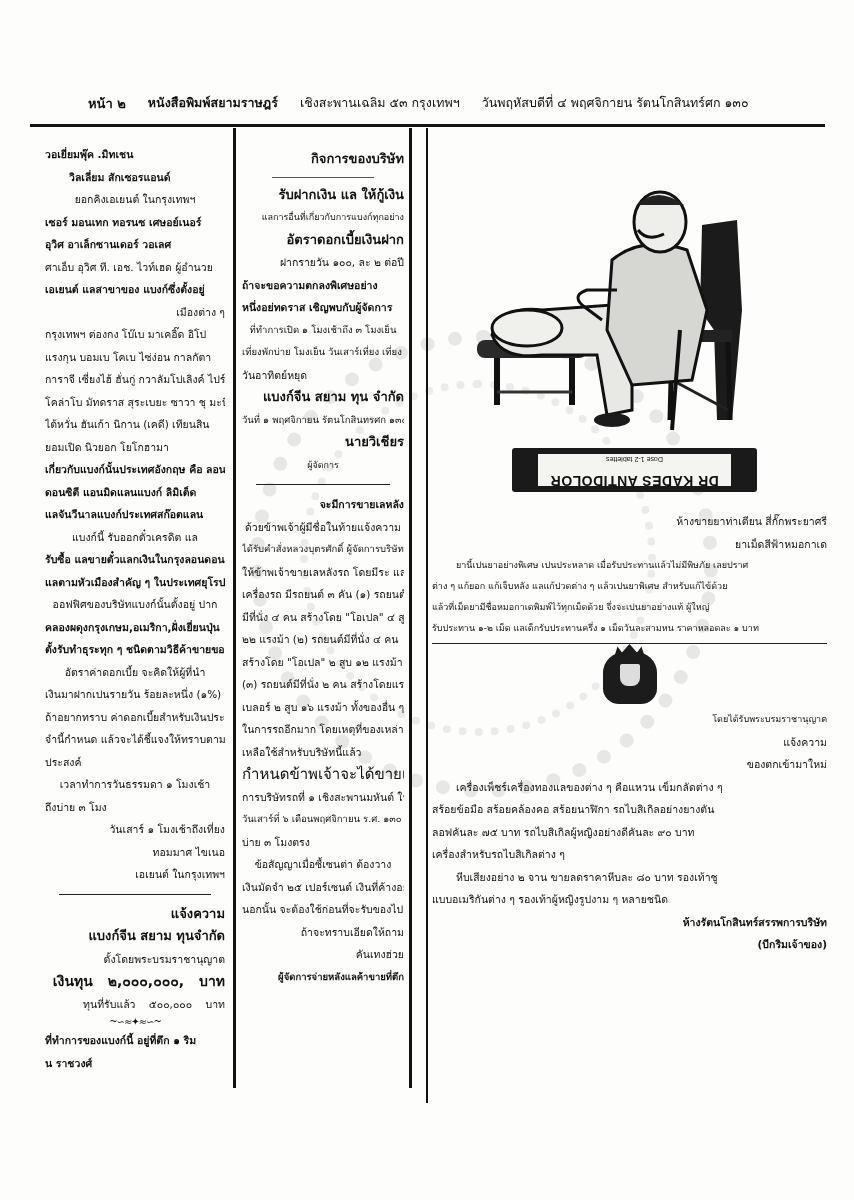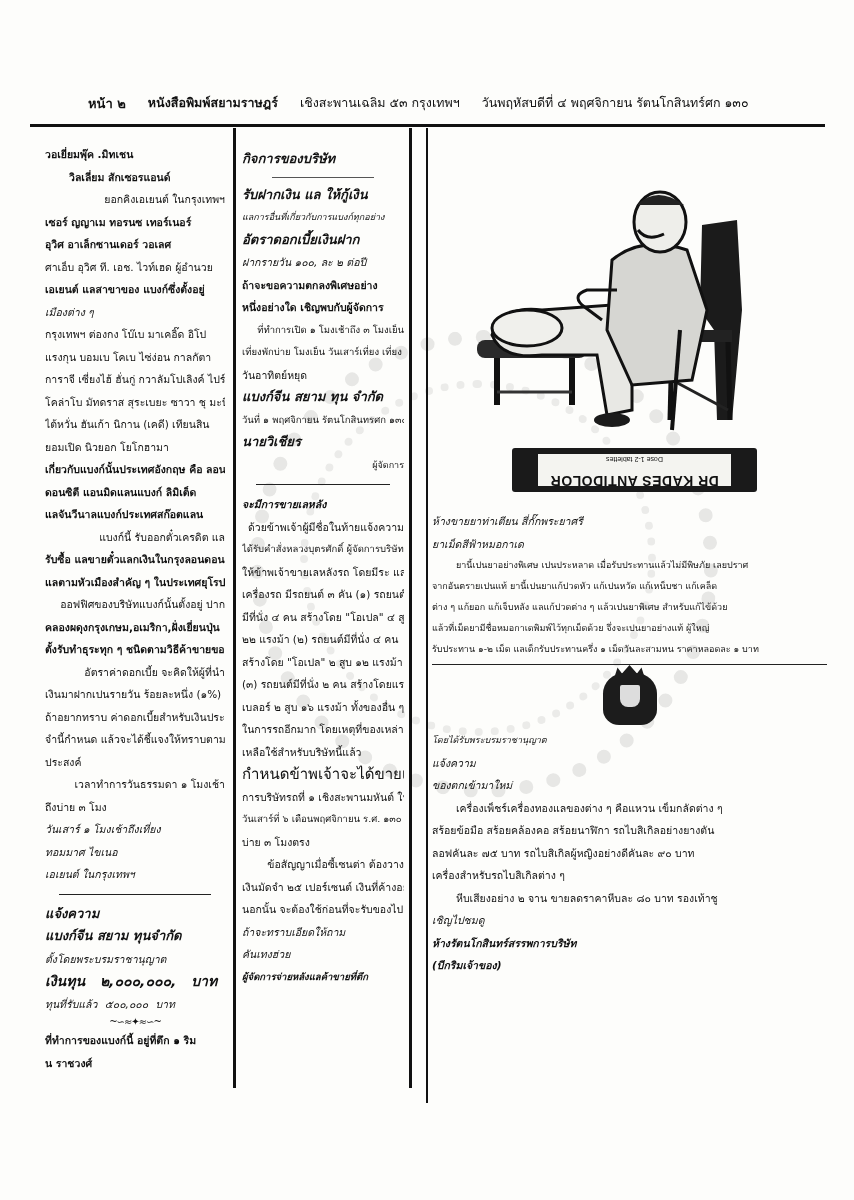--- a/index.html
+++ b/index.html
@@ -16,22 +16,22 @@
   .sep1 { left: 233px; top: 128px; height: 960px; }
   .sep2 { left: 409px; top: 128px; height: 960px; }
   .sep3 { left: 426px; top: 128px; height: 975px; width: 2px; }
 
   .col { position: absolute; font-size: 10.5px; line-height: 22.5px; }
   .col1 { left: 45px; top: 143px; width: 180px; }
   .col2 { left: 242px; top: 148px; width: 162px; }
   .col3 { left: 432px; top: 130px; width: 395px; }
 
   .ln { white-space: nowrap; overflow: hidden; }
-  .c { text-align: left; font-style: italic; }
-  .r { text-align: right; }
+  .c { text-align: right; }
+  .r { text-align: center; }
   .ind { padding-left: 24px; }
   .b { font-weight: bold; }
   .big { font-size: 13px; font-weight: bold; }
   .xl { font-size: 14px; font-weight: bold; }
   .hr { height: 1px; background: #222; margin: 8px 14px; }
   .hr-thin { height: 1px; background: #555; margin: 6px 30px; }
   .flourish { text-align: center; font-size: 10px; letter-spacing: -1px; line-height: 14px; }
 
   .illus { position: relative; width: 395px; height: 380px; }
   .illus svg { position: absolute; left: 0; top: 0; }
@@ -70,21 +70,21 @@
   <div class="rule-top"></div>
 
   <div class="col-sep sep1"></div>
   <div class="col-sep sep2"></div>
   <div class="col-sep sep3"></div>
 
   <div class="col col1">
     <div class="ln b">วอเยี่ยมพุ๊ค .มิทเชน</div>
     <div class="ln b ind">วิลเลี่ยม สักเซอรแอนด์</div>
     <div class="ln r">ยอกคิงเอเยนต์ ในกรุงเทพฯ</div>
-    <div class="ln b">เซอร์ ญญาเม ทอรนซ เทอร์เนอร์</div>
+    <div class="ln b">เซอร์ มอนเทก ทอรนซ เศษอย์เนอร์</div>
     <div class="ln b">อุวิศ อาเล็กซานเดอร์ วอเลศ</div>
     <div class="ln">ศาเอ็บ อุวิศ ที. เอช. ไวท์เฮด ผู้อำนวย</div>
     <div class="ln b">เอเยนต์ แลสาขาของ แบงก์ซึ่งตั้งอยู่</div>
     <div class="ln c">เมืองต่าง ๆ</div>
     <div class="ln">กรุงเทพฯ ต่องกง โบ๊เบ มาเคอิ๊ด อิโป</div>
     <div class="ln">แรงกุน บอมเบ โคเบ ไซ่ง่อน กาลกัตา</div>
     <div class="ln">การาจี เซี่ยงไฮ้ ฮั่นกู่ กวาลัมโปเลิงค์ ไปร์</div>
     <div class="ln">โคล่าโบ มัทดราส สุระเบยะ ซาวา ชุ มะนิลา</div>
     <div class="ln">ไต้หวั่น ฮันเก้า นิกาน (เคดี) เทียนสิน</div>
     <div class="ln">ยอมเปิด นิวยอก โยโกฮามา</div>
@@ -111,37 +111,37 @@
     <div class="ln c big">แจ้งความ</div>
     <div class="ln c big">แบงก์จีน สยาม ทุนจำกัด</div>
     <div class="ln c">ตั้งโดยพระบรมราชานุญาต</div>
     <div class="ln c xl">
       <span>เงินทุน</span>
       <span style="margin:8px 10px">๒,๐๐๐,๐๐๐,</span>
       <span>บาท</span>
     </div>
     <div class="ln c">
       <span>ทุนที่รับแล้ว</span>
-      <span style="margin:0 4px">๕๐๐,๐๐๐</span>
+      <span style="margin:0 10px">๕๐๐,๐๐๐</span>
       <span>บาท</span>
     </div>
     <div class="flourish">~∽≈✦≈∽~</div>
     <div class="ln b">ที่ทำการของแบงก์นี้ อยู่ที่ตึก ๑ ริม</div>
     <div class="ln b">น ราชวงศ์</div>
   </div>
 
   <div class="col col2">
     <div class="ln c big">กิจการของบริษัท</div>
     <div class="hr-thin"></div>
     <div class="ln c big">รับฝากเงิน แล ให้กู้เงิน</div>
     <div class="ln c" style="font-size:9px">แลการอื่นที่เกี่ยวกับการแบงก์ทุกอย่าง</div>
     <div class="ln c big">อัตราดอกเบี้ยเงินฝาก</div>
     <div class="ln c">ฝากรายวัน ๑๐๐, ละ ๒ ต่อปี</div>
     <div class="ln b">ถ้าจะขอความตกลงพิเศษอย่าง</div>
-    <div class="ln b">หนึ่งอย่างใด เชิญพบกับผู้จัดการ</div>
+    <div class="ln b">หนึ่งอย่ทดราส เชิญพบกับผู้จัดการ</div>
     <div class="ln r" style="font-size:9.5px">ที่ทำการเปิด ๑ โมงเช้าถึง ๓ โมงเย็น</div>
     <div class="ln" style="font-size:9.5px">เที่ยงพักบ่าย โมงเย็น วันเสาร์เที่ยง เที่ยง</div>
     <div class="ln">วันอาทิตย์หยุด</div>
     <div class="ln c big">แบงก์จีน สยาม ทุน จำกัด</div>
     <div class="ln" style="font-size:9.5px">วันที่ ๑ พฤศจิกายน รัตนโกสินทรศก ๑๓๐</div>
     <div class="ln c big">นายวิเชียร</div>
     <div class="ln r" style="font-size:9px">ผู้จัดการ</div>
     <div class="hr"></div>
     <div class="ln c b">จะมีการขายเลหลัง</div>
     <div class="ln r">ด้วยข้าพเจ้าผู้มีชื่อในท้ายแจ้งความ</div>
@@ -199,35 +199,34 @@
         <div class="inner">
           <div class="brand">DR KADES ANTIDOLOR</div>
           <div class="dose">Dose 1-2 tablettes</div>
         </div>
       </div>
     </div>
     <div class="ln c">ห้างขายยาท่าเตียน สี่กั๊กพระยาศรี</div>
     <div class="ln c">ยาเม็ดสีฟ้าหมอกาเด</div>
     <div style="font-size:9px; line-height:21px;">
       <div class="ln ind">ยานี้เปนยาอย่างพิเศษ เปนประหลาด เมื่อรับประทานแล้วไม่มีพิษภัย เลยปราศ</div>
-      <div class="ln">จากอันตรายเปนแท้ ยานี้เปนยาแก้ปวดหัว แก้เปนหวัด แก้เหน็บชา แก้เคล็ด</div>
       <div class="ln">ต่าง ๆ แก้ยอก แก้เจ็บหลัง แลแก้ปวดต่าง ๆ แล้วเปนยาพิเศษ สำหรับแก้ไข้ด้วย</div>
       <div class="ln">แล้วที่เม็ดยามีชื่อหมอกาเดพิมพ์ไว้ทุกเม็ดด้วย จึ่งจะเปนยาอย่างแท้ ผู้ใหญ่</div>
       <div class="ln">รับประทาน ๑-๒ เม็ด แลเด็กรับประทานครึ่ง ๑ เม็ดวันละสามหน ราคาหลอดละ ๑ บาท</div>
     </div>
     <div class="hr" style="margin:4px 0"></div>
     <div class="coat">
       <div class="crown"></div>
       <div class="shield"></div>
     </div>
     <div class="ln c" style="font-size:9px">โดยได้รับพระบรมราชานุญาต</div>
     <div class="ln c">แจ้งความ</div>
     <div class="ln c">ของตกเข้ามาใหม่</div>
     <div class="ln ind">เครื่องเพ็ชร์เครื่องทองแลของต่าง ๆ คือแหวน เข็มกลัดต่าง ๆ</div>
     <div class="ln">สร้อยข้อมือ สร้อยคล้องคอ สร้อยนาฬิกา รถไบสิเกิลอย่างยางตัน</div>
     <div class="ln">ลอฟคันละ ๗๕ บาท รถไบสิเกิลผู้หญิงอย่างดีคันละ ๙๐ บาท</div>
     <div class="ln">เครื่องสำหรับรถไบสิเกิลต่าง ๆ</div>
     <div class="ln ind">หีบเสียงอย่าง ๒ จาน ขายลดราคาหีบละ ๘๐ บาท รองเท้าชู</div>
-    <div class="ln c">เชิญไปชมดู</div>
+    <div class="ln">แบบอเมริกันต่าง ๆ รองเท้าผู้หญิงรูปงาม ๆ หลายชนิด</div>
     <div class="ln c b">ห้างรัตนโกสินทร์สรรพการบริษัท</div>
     <div class="ln c b">(บีกริมเจ้าของ)</div>
   </div>
 </div>
 
 </body></html>

